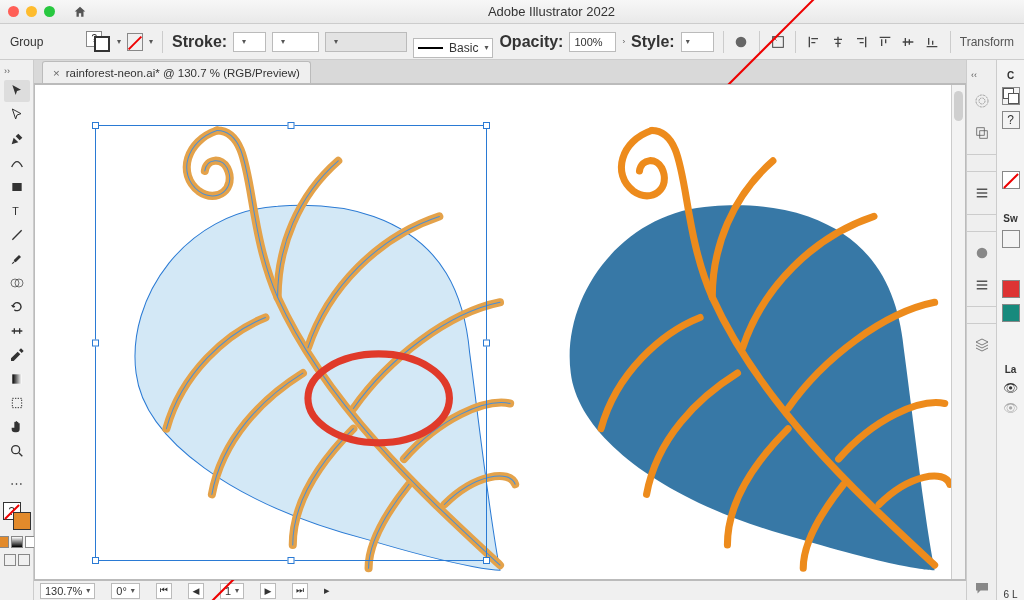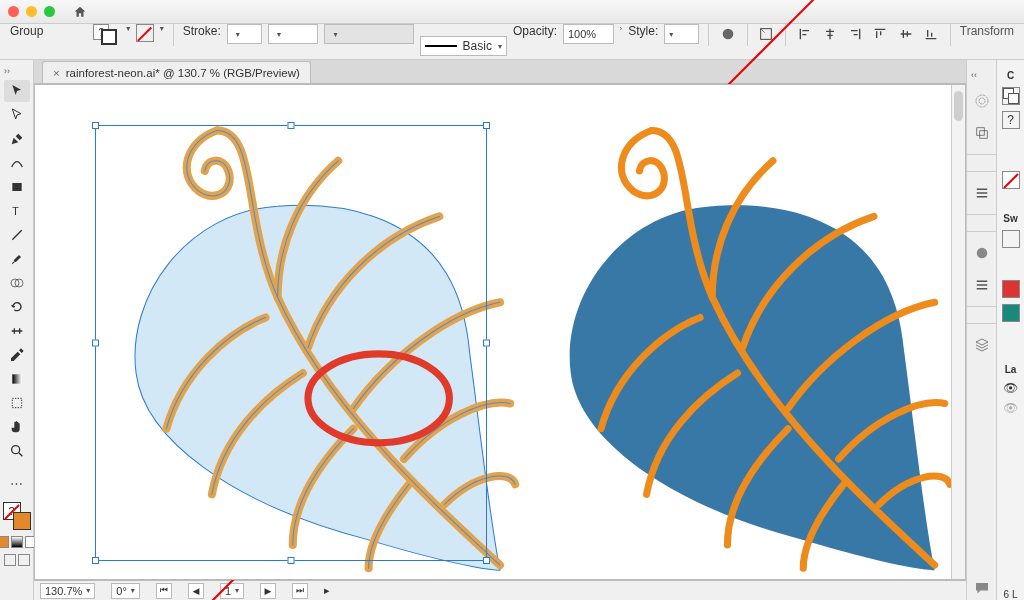--- a/index.html
+++ b/index.html
@@ -6,28 +6,28 @@
   body { width: 1024px; height: 600px; overflow: hidden; background: #f5f5f5; font-size: 12px; color: #333; }
   .titlebar { height: 24px; background: linear-gradient(#f7f7f7,#e9e9e9); display: flex; align-items: center; padding: 0 8px; border-bottom: 1px solid #ccc; }
   .traffic { display: flex; gap: 7px; margin-right: 12px; }
   .dot { width: 11px; height: 11px; border-radius: 50%; }
   .dot.r { background: #ff5f57; }
   .dot.y { background: #febc2e; }
   .dot.g { background: #28c840; }
   .home-ico { width: 14px; height: 14px; color: #555; margin-left: 6px; }
   .title { flex: 1; text-align: center; font-size: 13px; color: #333; }
 
-  .ctrlbar { height: 36px; background: #f0f0f0; border-bottom: 1px solid #ccc; display: flex; padding: 0 10px; gap: 6px; font-size: 12px; color: #333; }
+  .ctrlbar { height: 36px; background: #f0f0f0; border-bottom: 1px solid #ccc; display: flex; align-items: center; padding: 0 10px; gap: 6px; font-size: 12px; color: #333; }
   .sel-label { width: 80px; }
   .swatch-pair { position: relative; width: 28px; height: 22px; }
   .swatch-pair .fill { position:absolute; width:16px; height:16px; border:1px solid #888; background:#fff; left:0; top:0; display:flex; align-items:center; justify-content:center; font-size:10px;}
   .swatch-pair .stroke { position:absolute; width:16px; height:16px; border:2px solid #333; background:#fff; left:8px; top:5px; }
   .nostroke { position: relative; width:18px; height:18px; border:1px solid #888; }
   .redline::after{ content:""; position:absolute; left:-2px; right:-2px; top:50%; border-top:2px solid #e00; transform:rotate(-45deg);}
-  .lbl { font-size: 12px; }
+  .lbl { font-size: 16px; font-weight: bold; }
   .dd { height: 20px; background: #fff; border: 1px solid #bbb; display: flex; align-items: center; padding: 0 4px; font-size: 11px; gap:4px;}
   .dd.sm { width: 36px; }
   .dd.md { width: 52px; }
   .dd.xl { width: 92px; }
   .caret { font-size:8px; color:#555; }
   .stroke-preview { width: 90px; height: 20px; border:1px solid #bbb; display:flex; align-items:center; gap:6px; padding:0 4px; background:#fff;margin-top:12px;}
   .stroke-line { flex:1; height:2px; background:#000; }
   .vsep { width:1px; height:22px; background:#ccc; margin:0 3px;}
   .tbi { width:20px; height:20px; display:flex; align-items:center; justify-content:center; color:#444; }
   .tbi svg { width:16px; height:16px; }
@@ -81,20 +81,21 @@
 
 <div class="titlebar">
   <div class="traffic">
     <div class="dot r"></div>
     <div class="dot y"></div>
     <div class="dot g"></div>
   </div>
   <svg class="home-ico" viewBox="0 0 24 24">
       <path fill="currentColor" d="M12 3l9 8h-3v9h-4v-6H10v6H6v-9H3z"></path>
     </svg>
+  <div class="title">Adobe Illustrator 2022</div>
 </div>
 
 <div class="ctrlbar">
   <div class="sel-label">Group</div>
   <div class="swatch-pair">
     <div class="fill">?</div>
     <div class="stroke"></div>
   </div>
   <span class="caret">▾</span>
   <div class="nostroke redline"></div>

